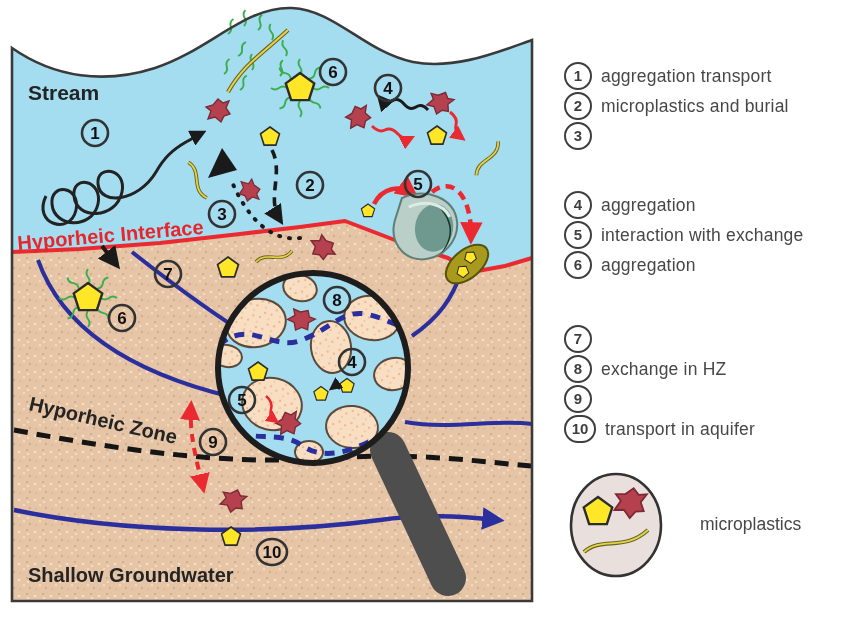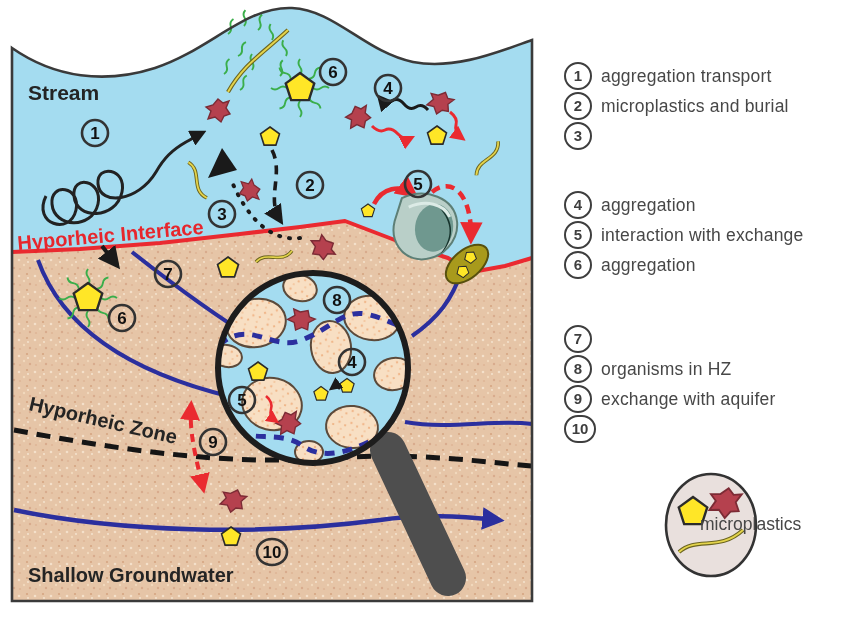--- a/index.html
+++ b/index.html
@@ -9,21 +9,21 @@
   svg text{font-family:"Liberation Sans",sans-serif;}
   .legend{position:absolute;left:552px;top:0;width:312px;height:622px;}
   .legend-group{position:absolute;left:12px;}
   .legend-row{display:flex;align-items:center;height:30px;}
   .lnum{flex:0 0 auto;width:24px;height:24px;border:2.4px solid #3e3e3e;border-radius:50%;
         color:#3e3e3e;font-weight:bold;font-size:15px;line-height:24px;text-align:center;
         margin-right:9px;background:#fff;}
   .lnum.wide{width:28px;border-radius:14px;}
   .ltext{font-size:17.5px;color:#474747;letter-spacing:0.2px;white-space:nowrap;}
   .mp-label{position:absolute;left:136px;top:46px;font-size:17.5px;color:#474747;}
-  .mp-block{position:absolute;left:12px;top:468px;width:300px;height:120px;text-align:center;}
+  .mp-block{position:absolute;left:12px;top:468px;width:300px;height:120px;}
 </style>
 </head>
 <body>
 
 <div class="stage">
 
   <svg class="diagram-svg" width="545" height="622" viewBox="0 0 545 622">
     <defs>
       <pattern id="sand" width="16" height="16" patternUnits="userSpaceOnUse">
         <rect width="16" height="16" fill="#e6c5a7"></rect>
@@ -287,28 +287,28 @@
         <span class="ltext">aggregation</span>
       </div>
     </div>
 
     <div class="legend-group" style="top:324px;">
       <div class="legend-row">
         <span class="lnum">7</span>
       </div>
       <div class="legend-row">
         <span class="lnum">8</span>
-        <span class="ltext">organisms in HZ</span>
+        <span class="ltext">exchange in HZ</span>
       </div>
       <div class="legend-row">
         <span class="lnum">9</span>
-        <span class="ltext">exchange with aquifer</span>
       </div>
       <div class="legend-row">
         <span class="lnum wide">10</span>
+        <span class="ltext">transport in aquifer</span>
       </div>
     </div>
 
     <div class="mp-block">
       <svg width="110" height="115" viewBox="0 0 110 115">
         <defs>
           <g id="pent2">
               <polygon points="0,-10 9.5,-3.1 5.9,8.1 -5.9,8.1 -9.5,-3.1" fill="#ffe627" stroke="#2b2b2b" stroke-width="1.6"></polygon>
             </g>
           <g id="frag2">

